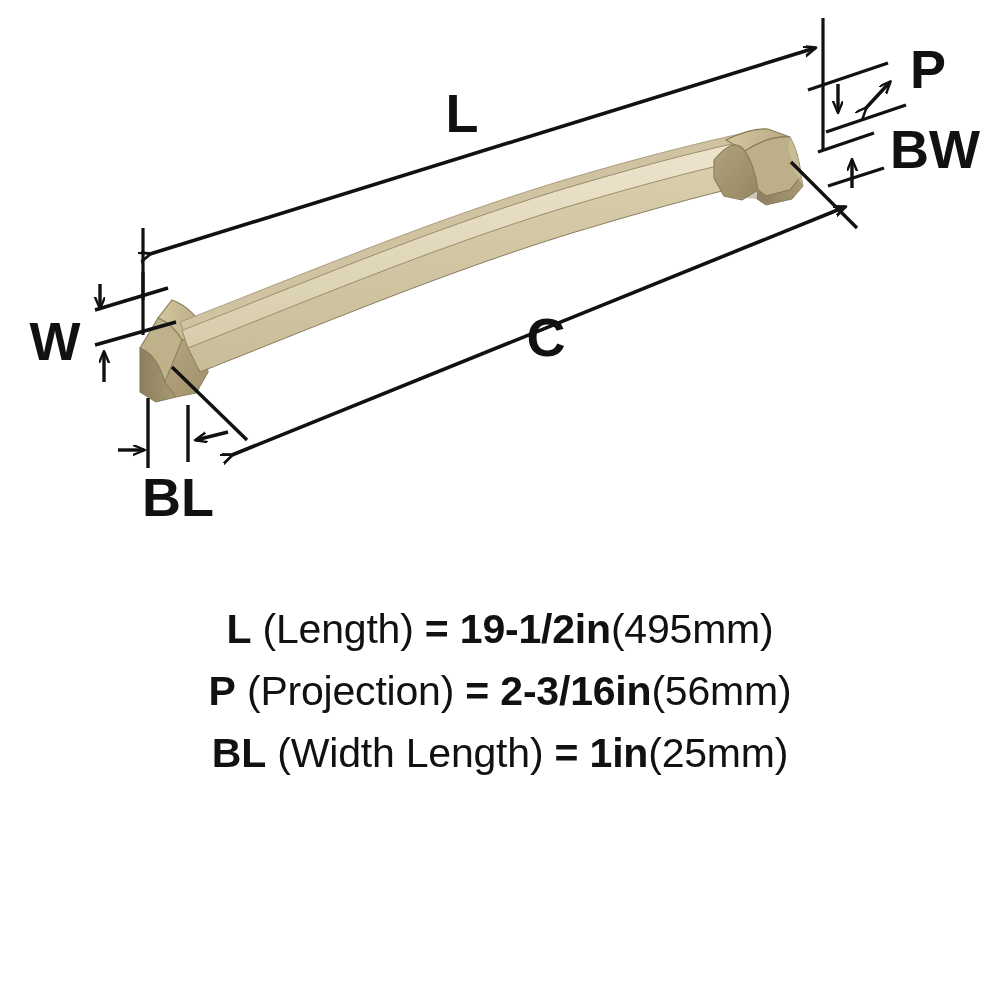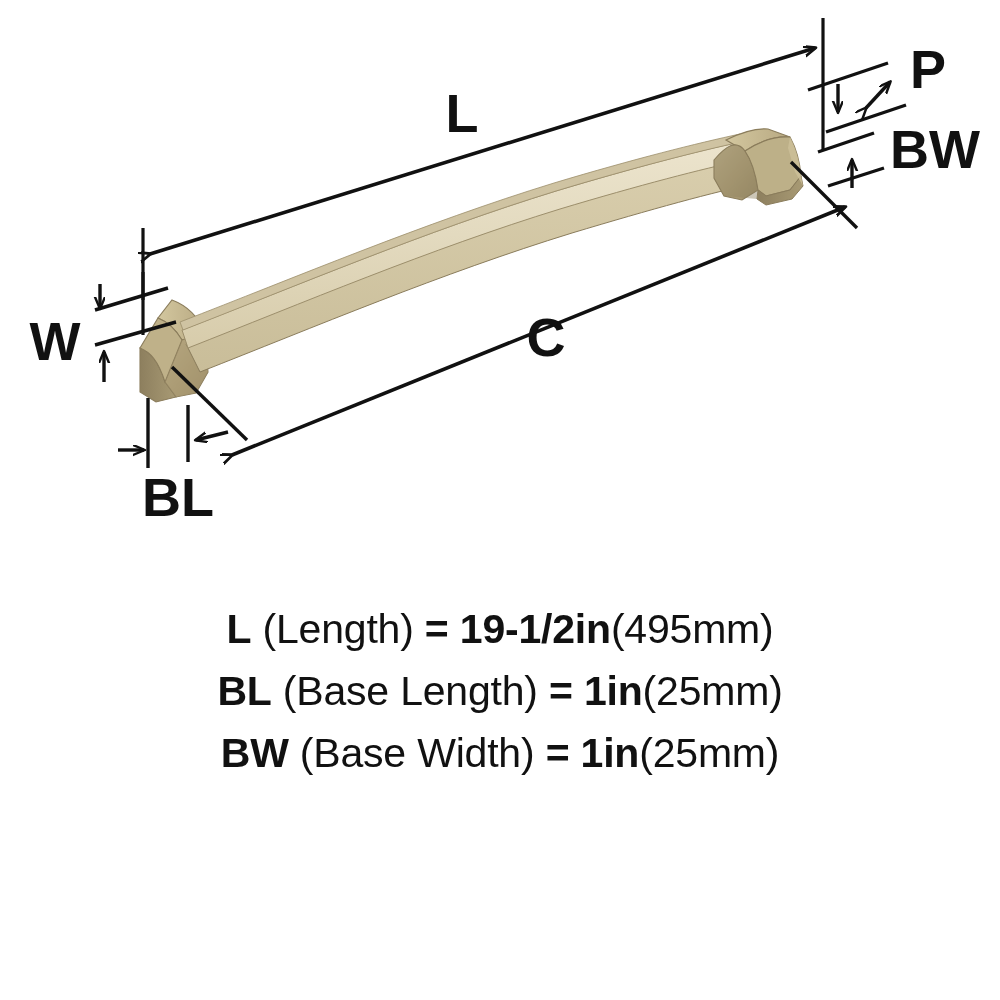--- a/index.html
+++ b/index.html
@@ -240,30 +240,30 @@
   <div id="spec-list">
 
     <div class="spec-row">
       <span class="spec-code">L</span>
       <span class="spec-name">(Length)</span>
       <span class="spec-eq">=</span>
       <span class="spec-imperial">19-1/2in</span><span class="spec-metric">(495mm)</span>
     </div>
 
 
+    <div class="spec-row">
+      <span class="spec-code">P</span>
+      <span class="spec-name">(Projection)</span>
+      <span class="spec-eq">=</span>
+      <span class="spec-imperial">2-3/16in</span><span class="spec-metric">(56mm)</span>
+    </div>
 
 
     <div class="spec-row">
       <span class="spec-code">BL</span>
-      <span class="spec-name">(Base Length)</span>
+      <span class="spec-name">(Width Length)</span>
       <span class="spec-eq">=</span>
       <span class="spec-imperial">1in</span><span class="spec-metric">(25mm)</span>
     </div>
 
-    <div class="spec-row">
-      <span class="spec-code">BW</span>
-      <span class="spec-name">(Base Width)</span>
-      <span class="spec-eq">=</span>
-      <span class="spec-imperial">1in</span><span class="spec-metric">(25mm)</span>
-    </div>
 
   </div>
 </div>
 
 </body></html>

